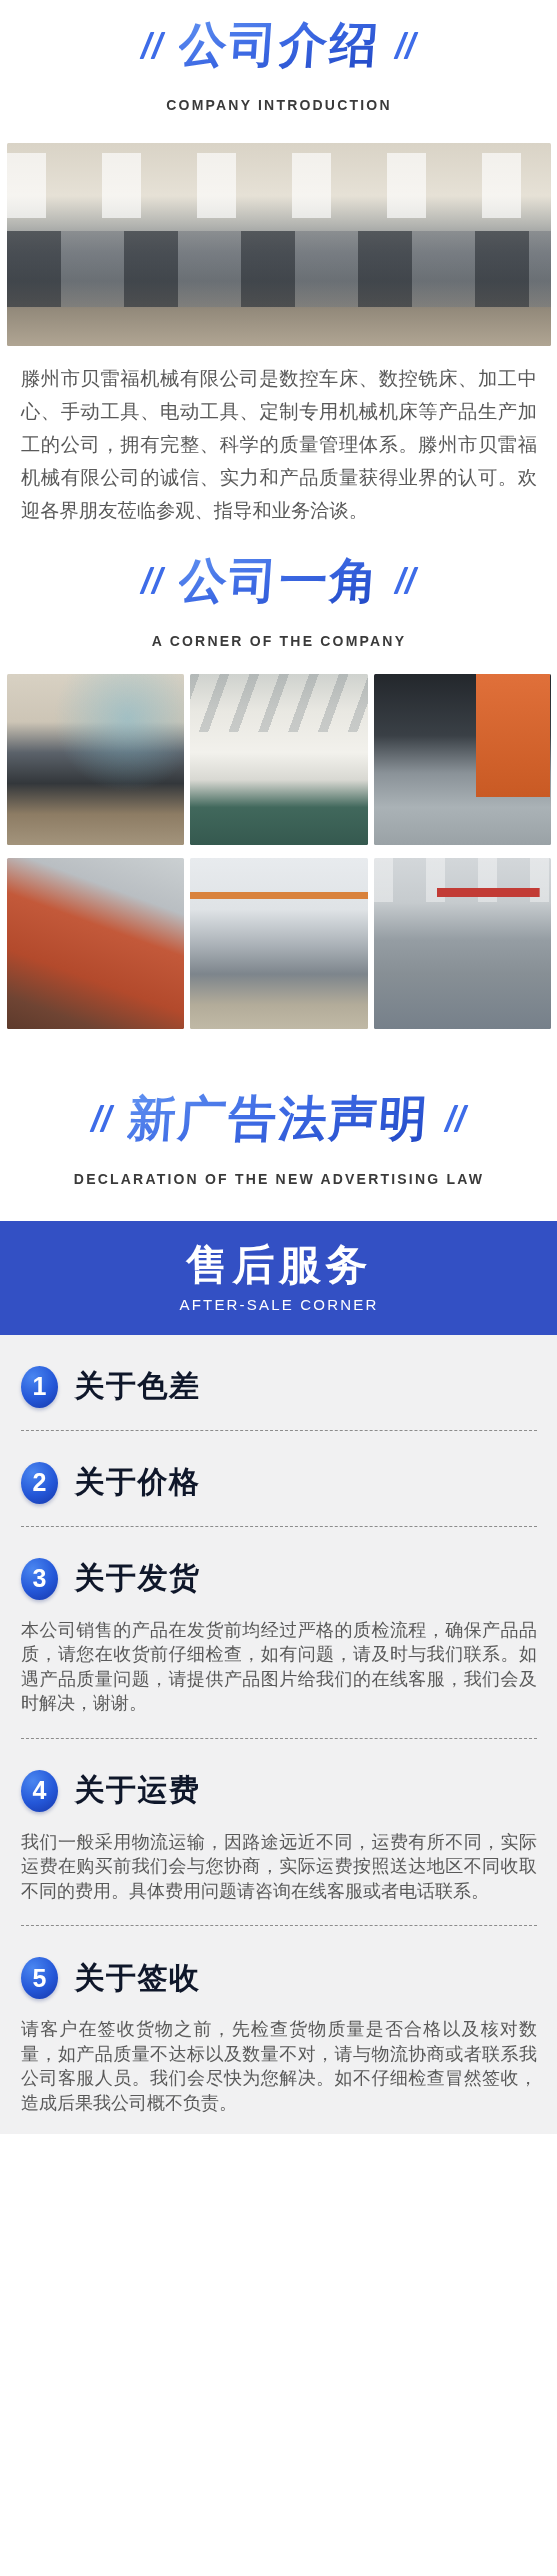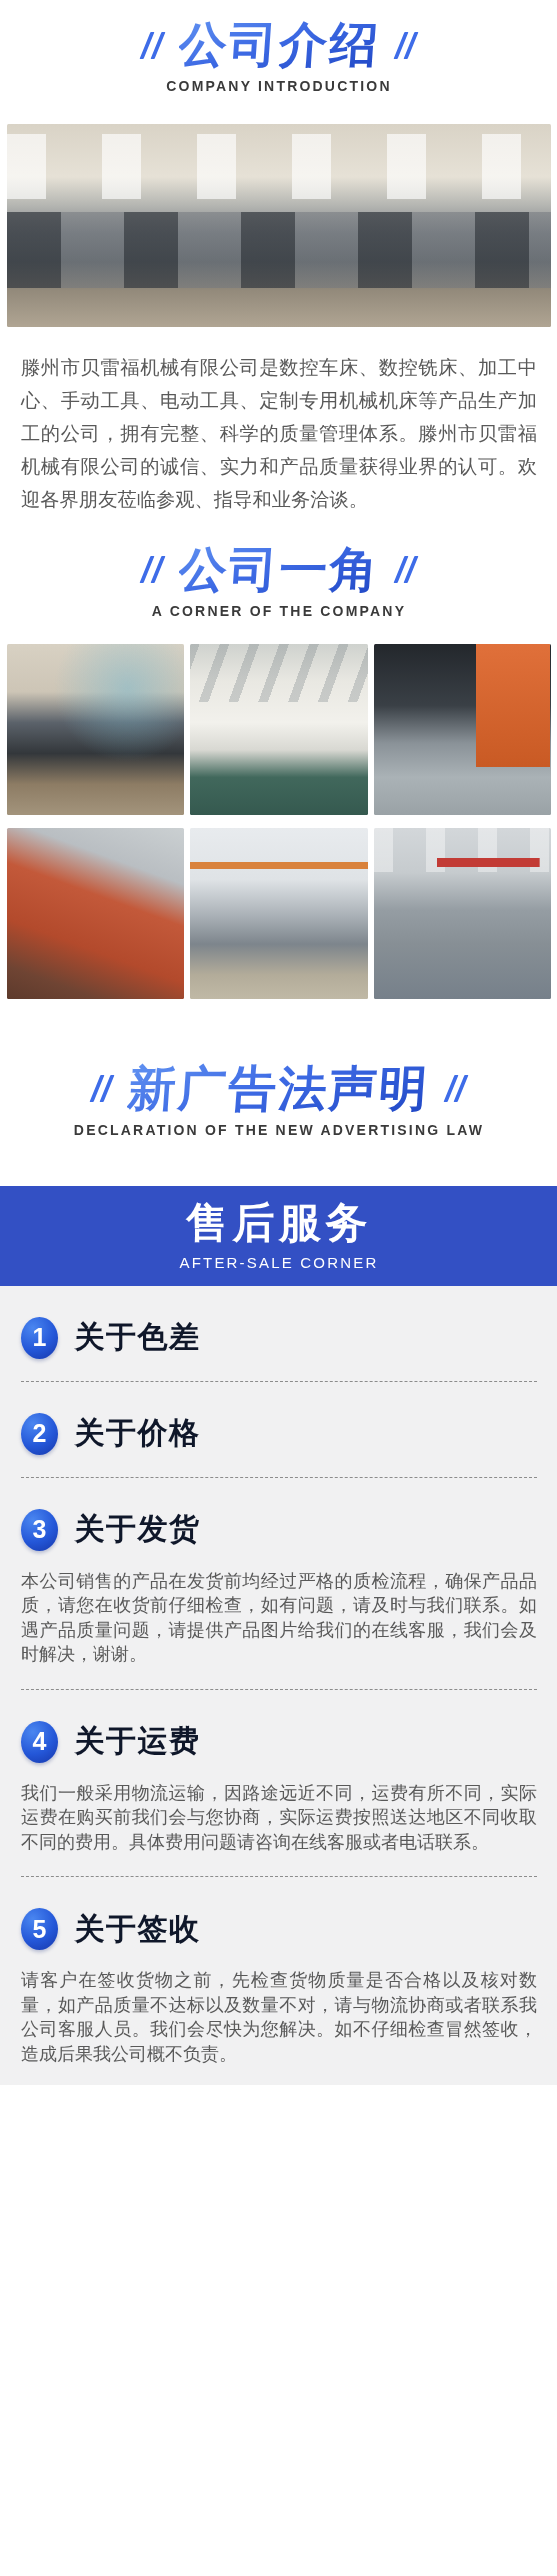--- a/index.html
+++ b/index.html
@@ -25,28 +25,28 @@
     transform: skewX(-4deg);
     text-shadow: none;
     line-height: 1.2;
   }
   .slashes { display: flex; gap: 6.7px; }
   .slashes i {
     display: block; width: 3.7px; height: 27px;
     background: #3e6ce8; transform: skewX(-22deg); border-radius: 0.7px;
   }
   .sec-subtitle {
-    margin-top: 4px; text-align: center;
+    margin-top: 23px; text-align: center;
     font-size: 14px; font-weight: 700; color: #3a3a3a;
     letter-spacing: 2.2px;
   }
 
   
   .body-text {
-    margin: 24px 21px 0 21px;
+    margin: 16px 21px 0 21px;
     font-size: 19.3px; line-height: 33px;
     text-align: justify; color: #595959;
   }
   .body-text.tight { font-size: 18px; line-height: 24.5px; margin: 18px 21px 0 21px; }
 
   
   .photo { border-radius: 1.5px; }
   .main-photo {
     margin: 30px 7.4px 0 7.4px; height: 203px;
     background:
@@ -73,21 +73,21 @@
   .g5 { background:
         linear-gradient(#d9823c, #d9823c) 0 34px / 100% 7.4px no-repeat,
         linear-gradient(180deg, #e8ebee 0%, #dfe3e6 30%, #a8afb5 52%, #7d858c 68%, #b3ac9a 86%, #c0b9a6 100%); }
   .g6 { background:
         linear-gradient(#c23b35, #c23b35) 85% 30px / 58% 9px no-repeat,
         repeating-linear-gradient(90deg, rgba(255,255,255,.4) 0 19.3px, rgba(255,255,255,0) 19.3px 52px) 0 0 / 100% 26% no-repeat,
         linear-gradient(180deg, #d3d7da 0%, #c6cbce 26%, #959da3 48%, #878f95 68%, #76808a 100%); }
 
   
   .banner {
-    margin-top: 48px; height: 100px;
+    margin-top: 34px; height: 114px;
     background: #3350c4;
     display: flex; flex-direction: column; align-items: center; justify-content: center;
   }
   .banner-title {
     color: #ffffff; font-size: 42px; font-weight: 900; letter-spacing: 4.5px;
     line-height: 1.1;
   }
   .banner-subtitle {
     margin-top: 7.4px; color: #ffffff; font-size: 15px; font-weight: 400;
     letter-spacing: 2.2px;

